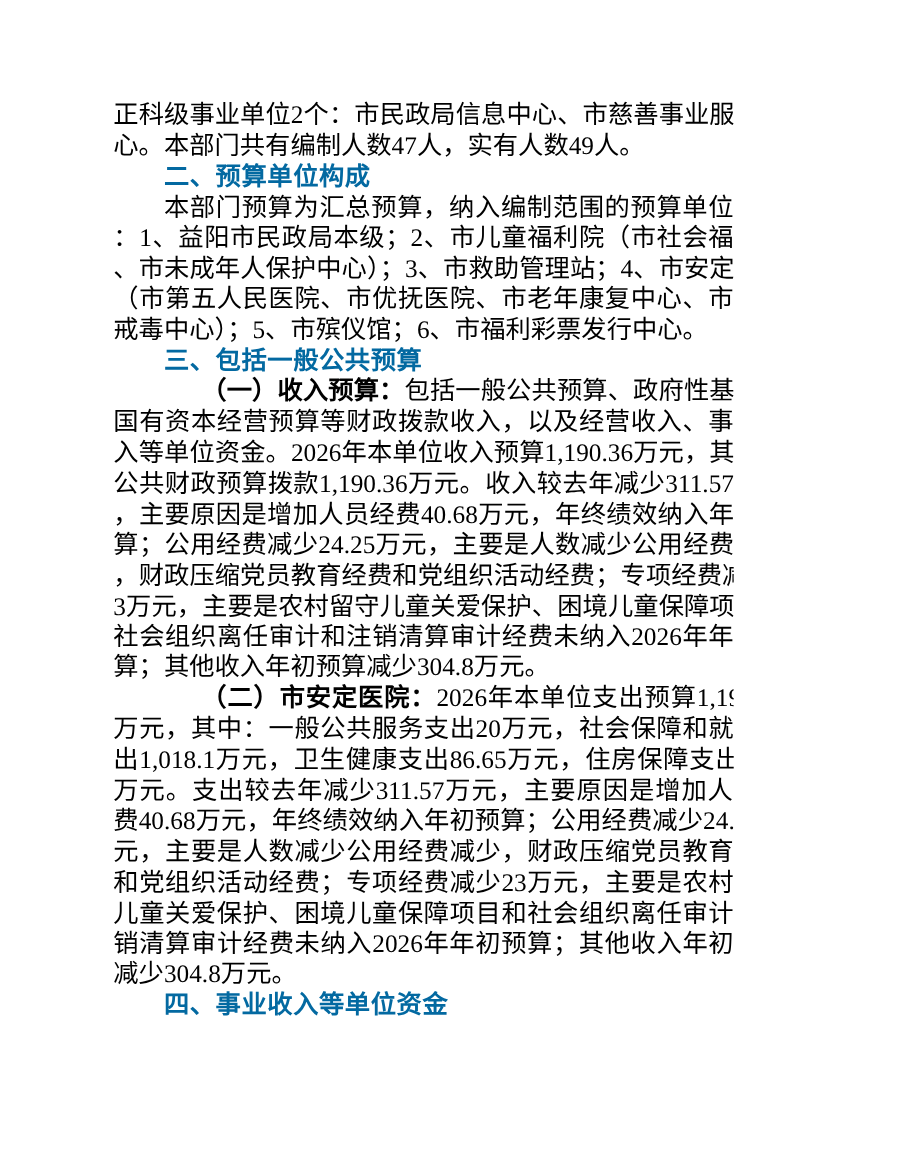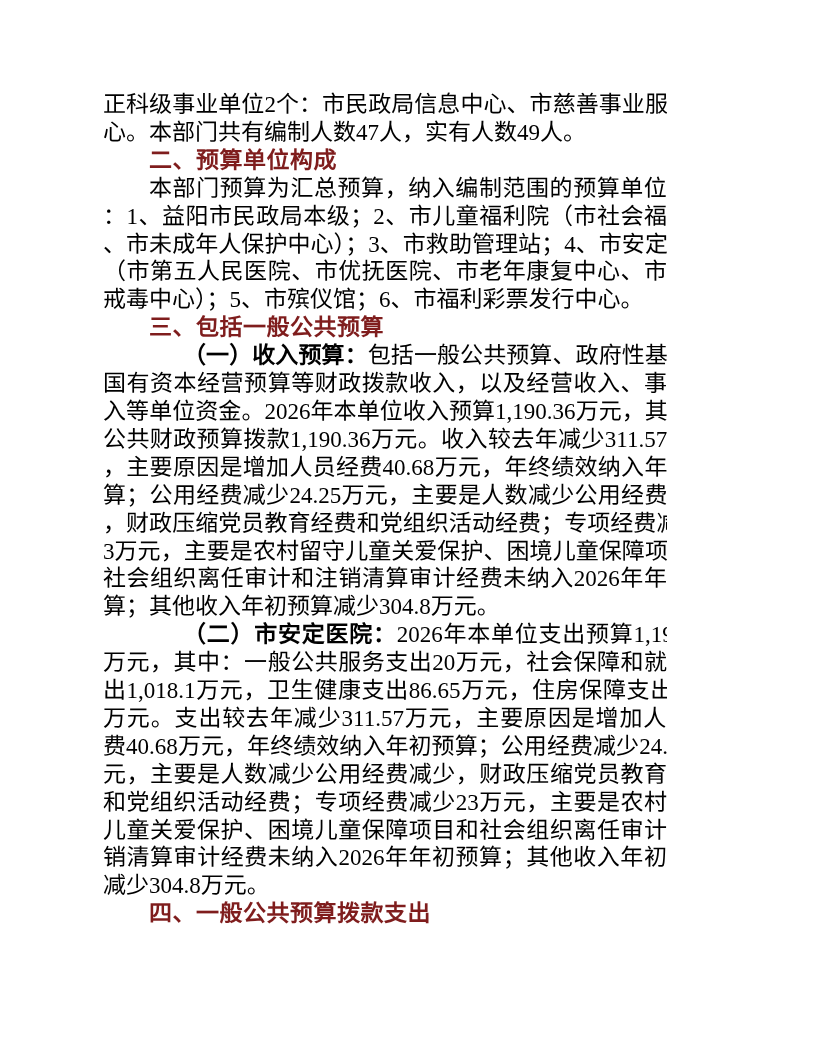--- a/index.html
+++ b/index.html
@@ -34,21 +34,21 @@
   .para.indent {
     text-indent: 2em;
   }
   .heading {
     margin: 0;
     font-size: 23px;
     line-height: 27.9px;
     font-weight: 700;
     text-indent: 2em;
     font-family: "Liberation Sans", "DejaVu Sans", sans-serif;
-    color: #7f1d1d;
+    color: #0369a1;
     letter-spacing: 0.5px;
   }
   .lead {
     font-weight: 700;
     font-family: "Liberation Sans", "DejaVu Sans", sans-serif;
     margin-left: 34px;
   }
 </style>
 </head>
 <body>
@@ -61,16 +61,16 @@
     <p class="heading">二、预算单位构成</p>
 
     <p class="para indent">本部门预算为汇总预算，纳入编制范围的预算单位包括：1、益阳市民政局本级；2、市儿童福利院（市社会福利院、市未成年人保护中心）；3、市救助管理站；4、市安定医院（市第五人民医院、市优抚医院、市老年康复中心、市自愿戒毒中心）；5、市殡仪馆；6、市福利彩票发行中心。</p>
 
     <p class="heading">三、包括一般公共预算</p>
 
     <p class="para indent"><span class="lead">（一）收入预算：</span><span>包括一般公共预算、政府性基金、国有资本经营预算等财政拨款收入，以及经营收入、事业收入等单位资金。2026年本单位收入预算1,190.36万元，其中，公共财政预算拨款1,190.36万元。收入较去年减少311.57万元，主要原因是增加人员经费40.68万元，年终绩效纳入年初预算；公用经费减少24.25万元，主要是人数减少公用经费减少，财政压缩党员教育经费和党组织活动经费；专项经费减少23万元，主要是农村留守儿童关爱保护、困境儿童保障项目和社会组织离任审计和注销清算审计经费未纳入2026年年初预算；其他收入年初预算减少304.8万元。</span></p>
 
     <p class="para indent"><span class="lead">（二）市安定医院：</span><span>2026年本单位支出预算1,190.36万元，其中：一般公共服务支出20万元，社会保障和就业支出1,018.1万元，卫生健康支出86.65万元，住房保障支出65.6万元。支出较去年减少311.57万元，主要原因是增加人员经费40.68万元，年终绩效纳入年初预算；公用经费减少24.25万元，主要是人数减少公用经费减少，财政压缩党员教育经费和党组织活动经费；专项经费减少23万元，主要是农村留守儿童关爱保护、困境儿童保障项目和社会组织离任审计和注销清算审计经费未纳入2026年年初预算；其他收入年初预算减少304.8万元。</span></p>
 
-    <p class="heading">四、一般公共预算拨款支出</p>
+    <p class="heading">四、事业收入等单位资金</p>
 
   </div>
 </div>
 
 </body></html>

